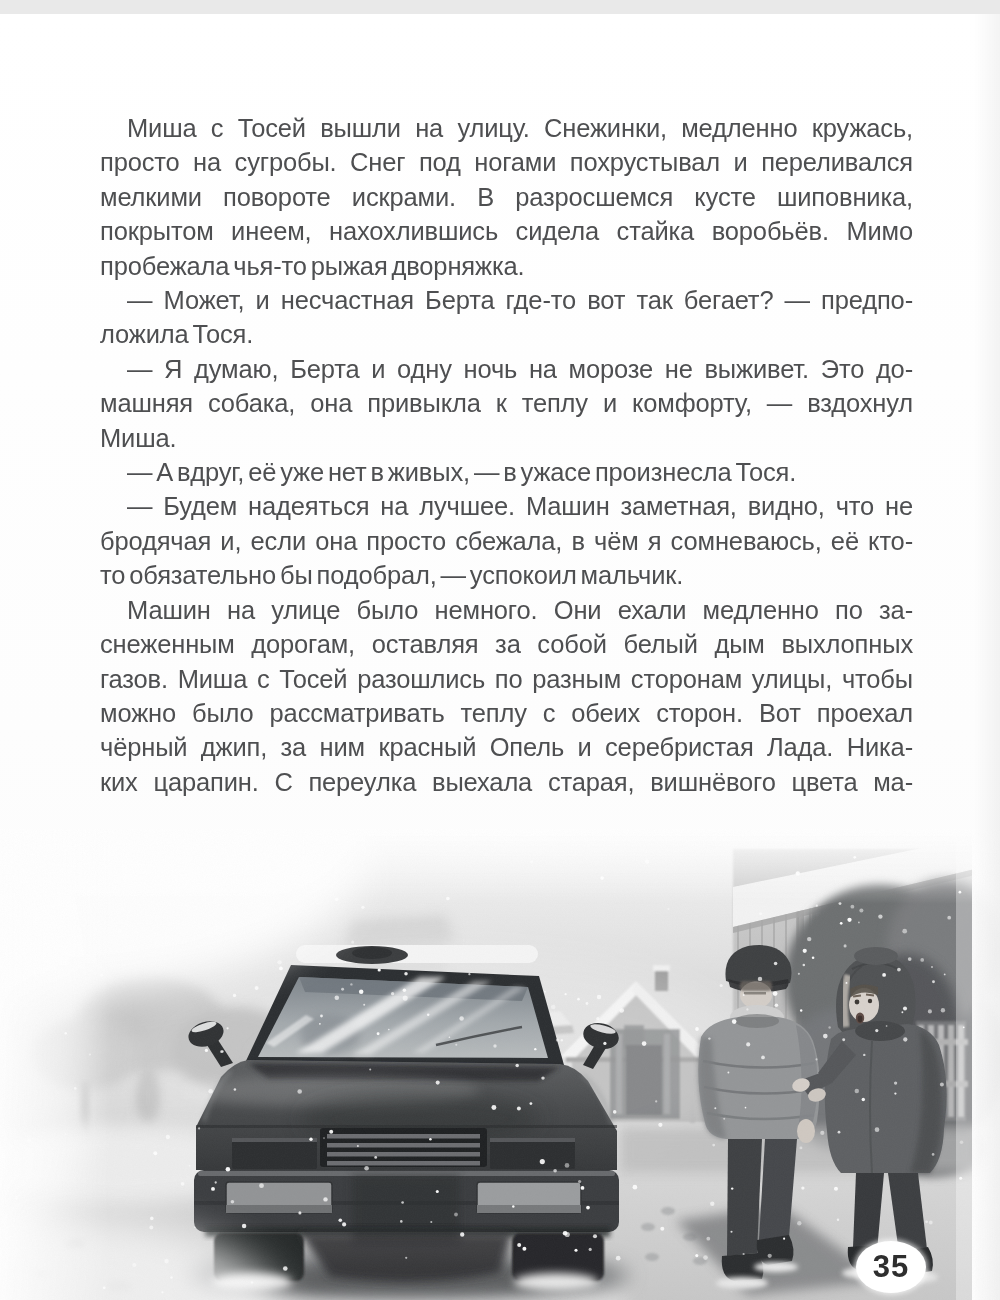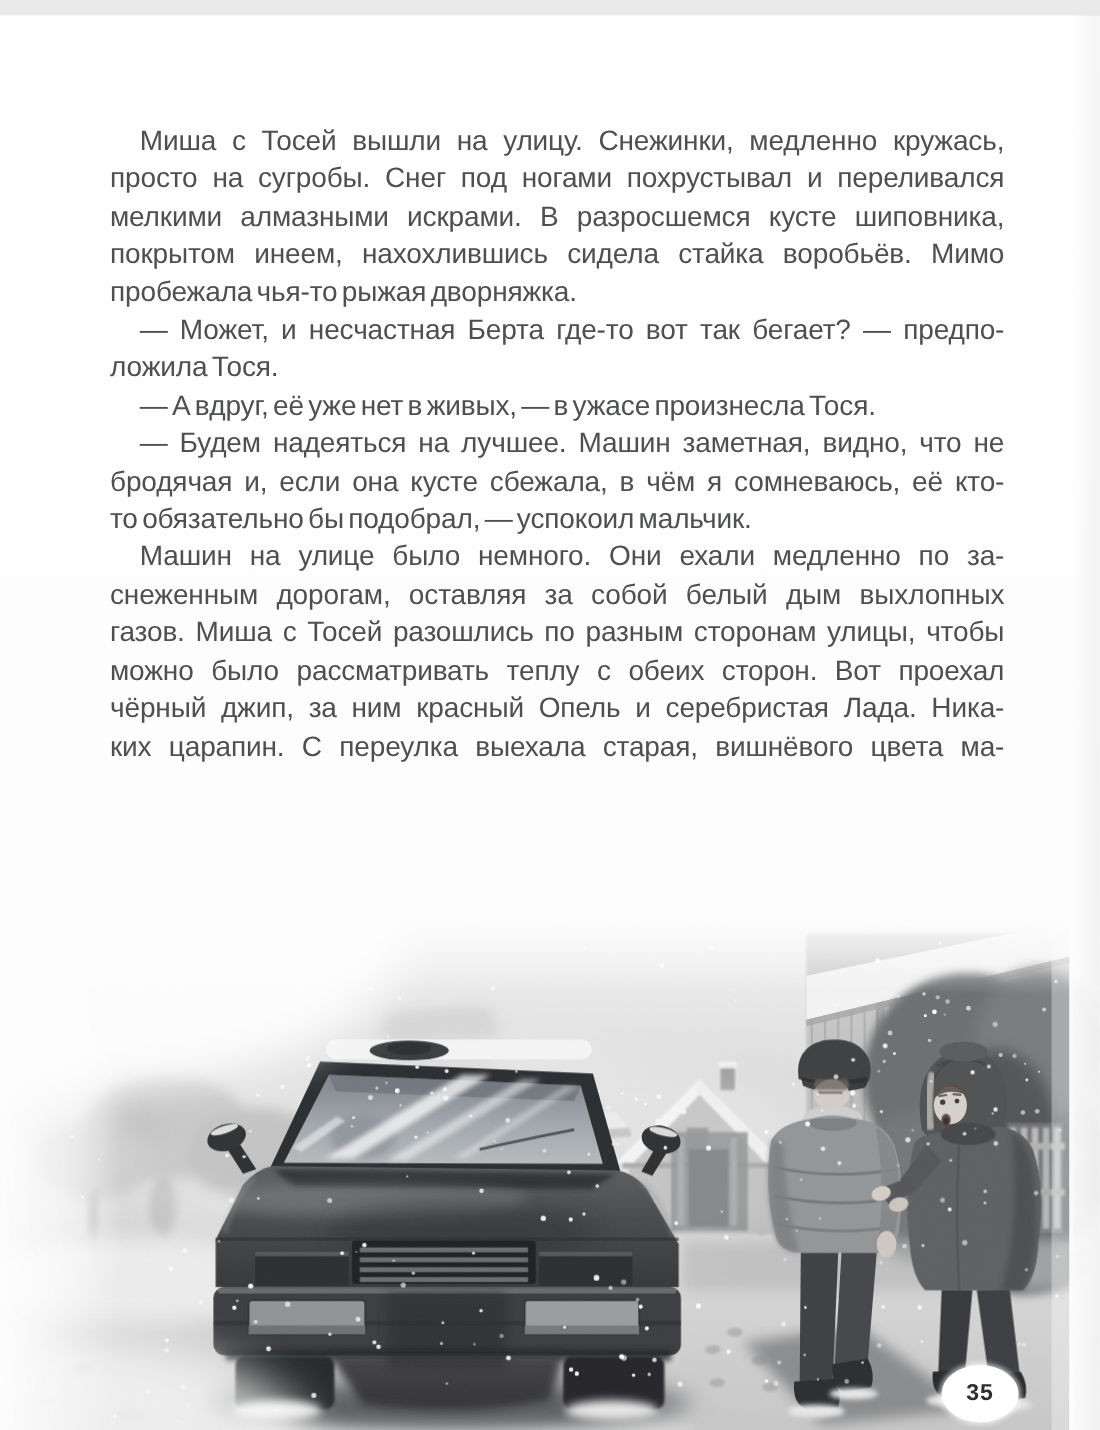--- a/index.html
+++ b/index.html
@@ -24,48 +24,53 @@
   }
   .para{margin:0;padding:0;}
   .line{text-align:justify;text-align-last:justify;}
   .line.last{text-align-last:left;}
   .line.first{text-indent:27px;}
   .illustration{position:absolute;left:0;top:815px;width:1000px;height:485px;}
   .badge{
     position:absolute;left:856px;top:1227px;width:70px;height:52px;
     background:#ffffff;border-radius:50%;
     display:flex;align-items:center;justify-content:center;
-    font-weight:bold;font-size:21px;color:#2e2e2e;letter-spacing:1px;
+    font-weight:bold;font-size:31px;color:#2e2e2e;letter-spacing:1px;
     box-shadow:0 0 5px 2px rgba(255,255,255,0.65);
     z-index:5;
   }
 </style>
 </head>
 <body>
 
 <div class="page">
 
   <div id="story">
       <div class="para">
         <div class="line first">Миша с Тосей вышли на улицу. Снежинки, медленно кружась,</div>
         <div class="line">просто на сугробы. Снег под ногами похрустывал и переливался</div>
-        <div class="line">мелкими алмазными искрами. В разросшемся кусте шиповника,</div>
+        <div class="line">мелкими повороте искрами. В разросшемся кусте шиповника,</div>
         <div class="line">покрытом инеем, нахохлившись сидела стайка воробьёв. Мимо</div>
         <div class="line last">пробежала чья-то рыжая дворняжка.</div>
       </div>
       <div class="para">
         <div class="line first">— Может, и несчастная Берта где-то вот так бегает? — предпо-</div>
         <div class="line last">ложила Тося.</div>
       </div>
       <div class="para">
+        <div class="line first">— Я думаю, Берта и одну ночь на морозе не выживет. Это до-</div>
+        <div class="line">машняя собака, она привыкла к теплу и комфорту, — вздохнул</div>
+        <div class="line last">Миша.</div>
+      </div>
+      <div class="para">
         <div class="line first last">— А вдруг, её уже нет в живых, — в ужасе произнесла Тося.</div>
       </div>
       <div class="para">
         <div class="line first">— Будем надеяться на лучшее. Машин заметная, видно, что не</div>
-        <div class="line">бродячая и, если она кусте сбежала, в чём я сомневаюсь, её кто-</div>
+        <div class="line">бродячая и, если она просто сбежала, в чём я сомневаюсь, её кто-</div>
         <div class="line last">то обязательно бы подобрал, — успокоил мальчик.</div>
       </div>
       <div class="para">
         <div class="line first">Машин на улице было немного. Они ехали медленно по за-</div>
         <div class="line">снеженным дорогам, оставляя за собой белый дым выхлопных</div>
         <div class="line">газов. Миша с Тосей разошлись по разным сторонам улицы, чтобы</div>
         <div class="line">можно было рассматривать теплу с обеих сторон. Вот проехал</div>
         <div class="line">чёрный джип, за ним красный Опель и серебристая Лада. Ника-</div>
         <div class="line">ких царапин. С переулка выехала старая, вишнёвого цвета ма-</div>
       </div>

